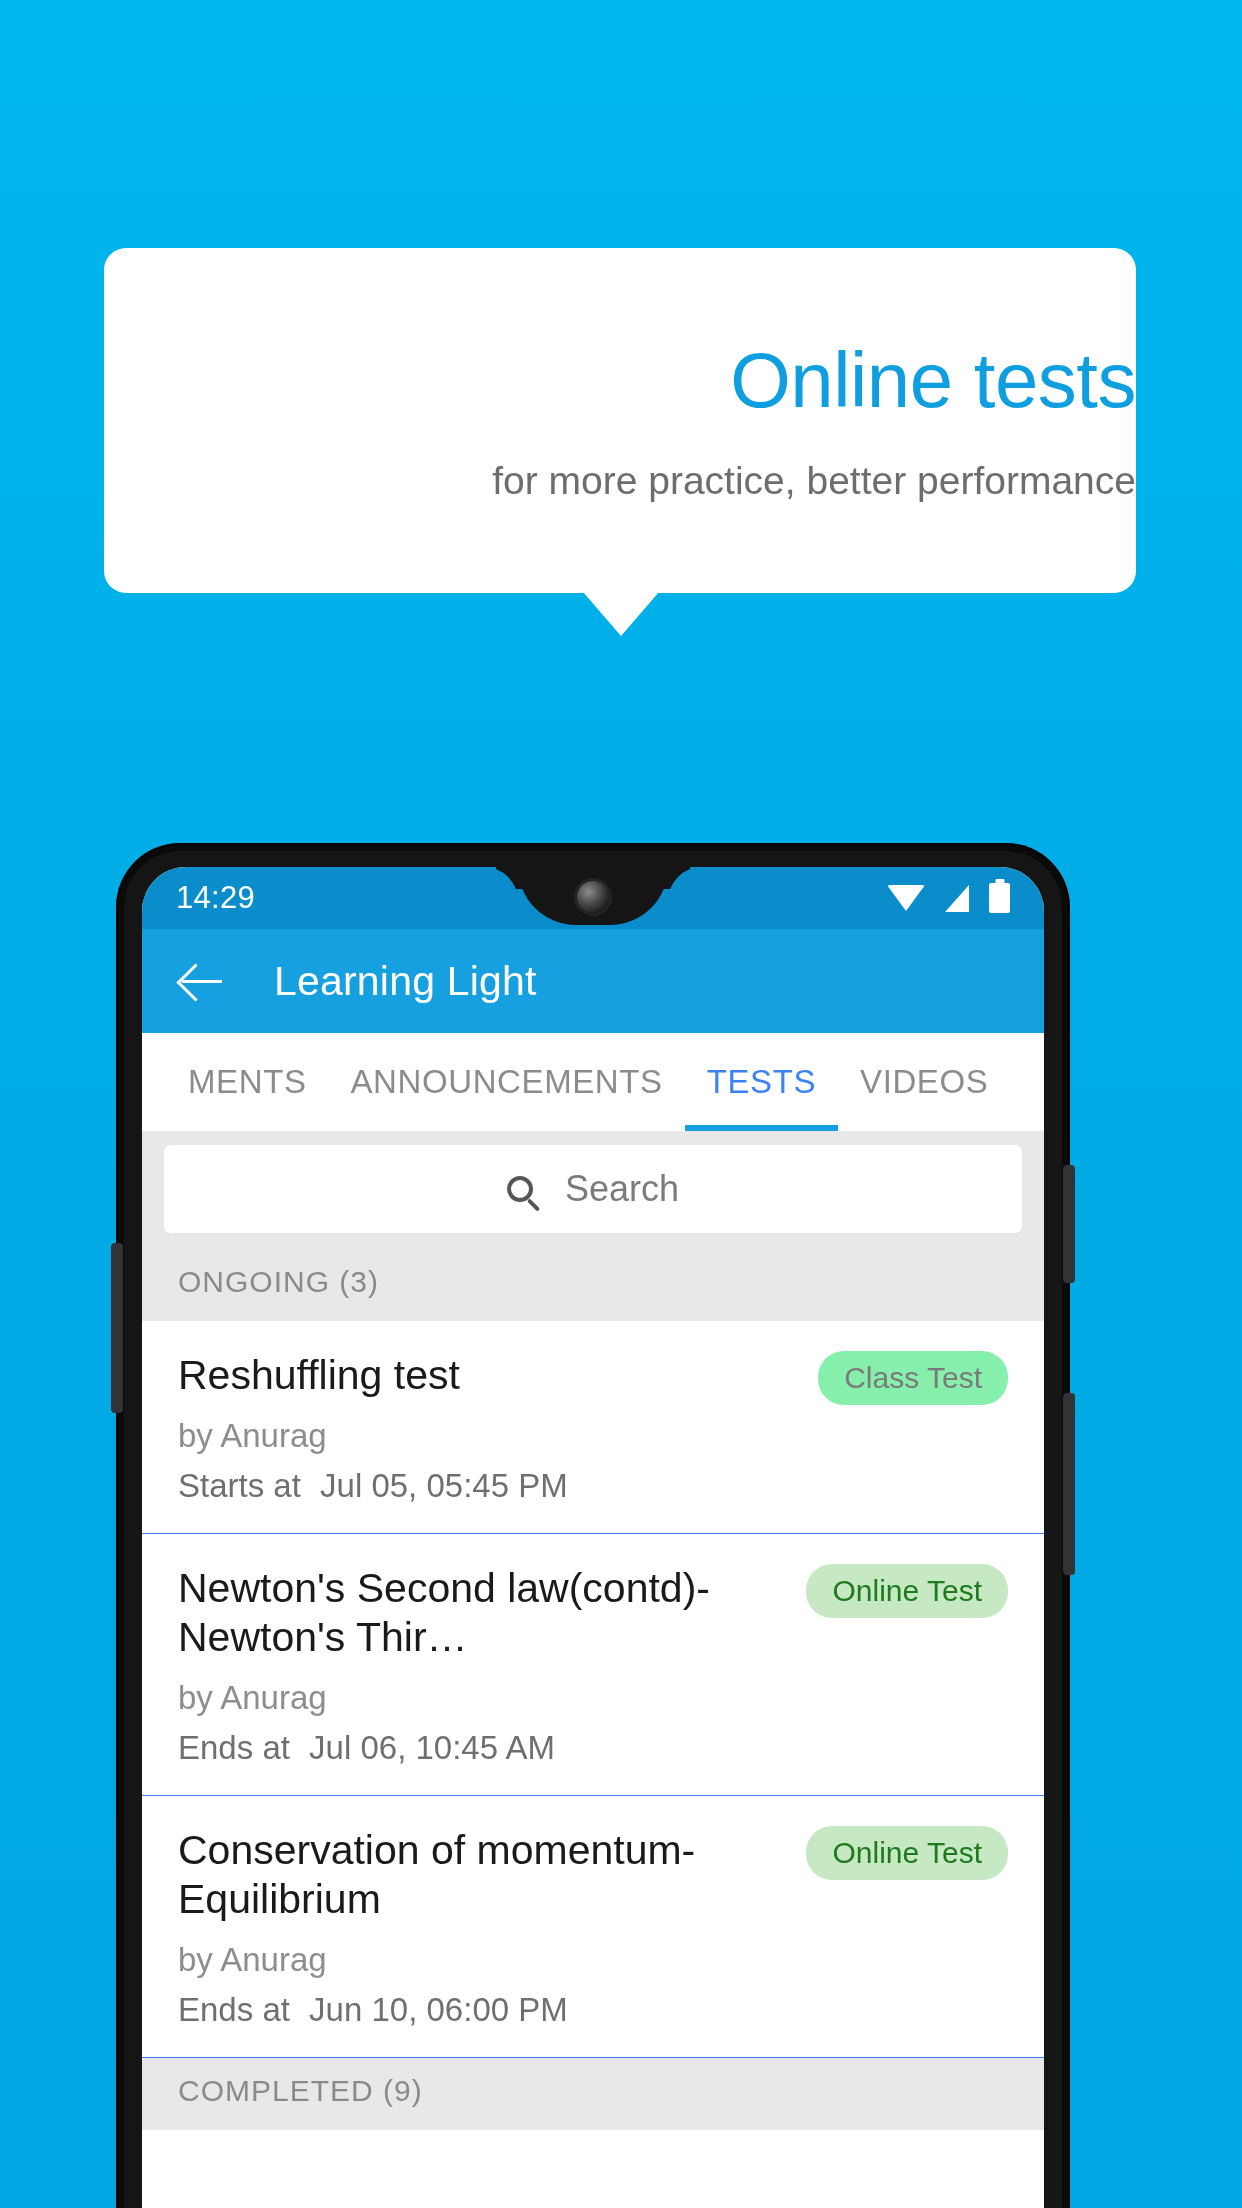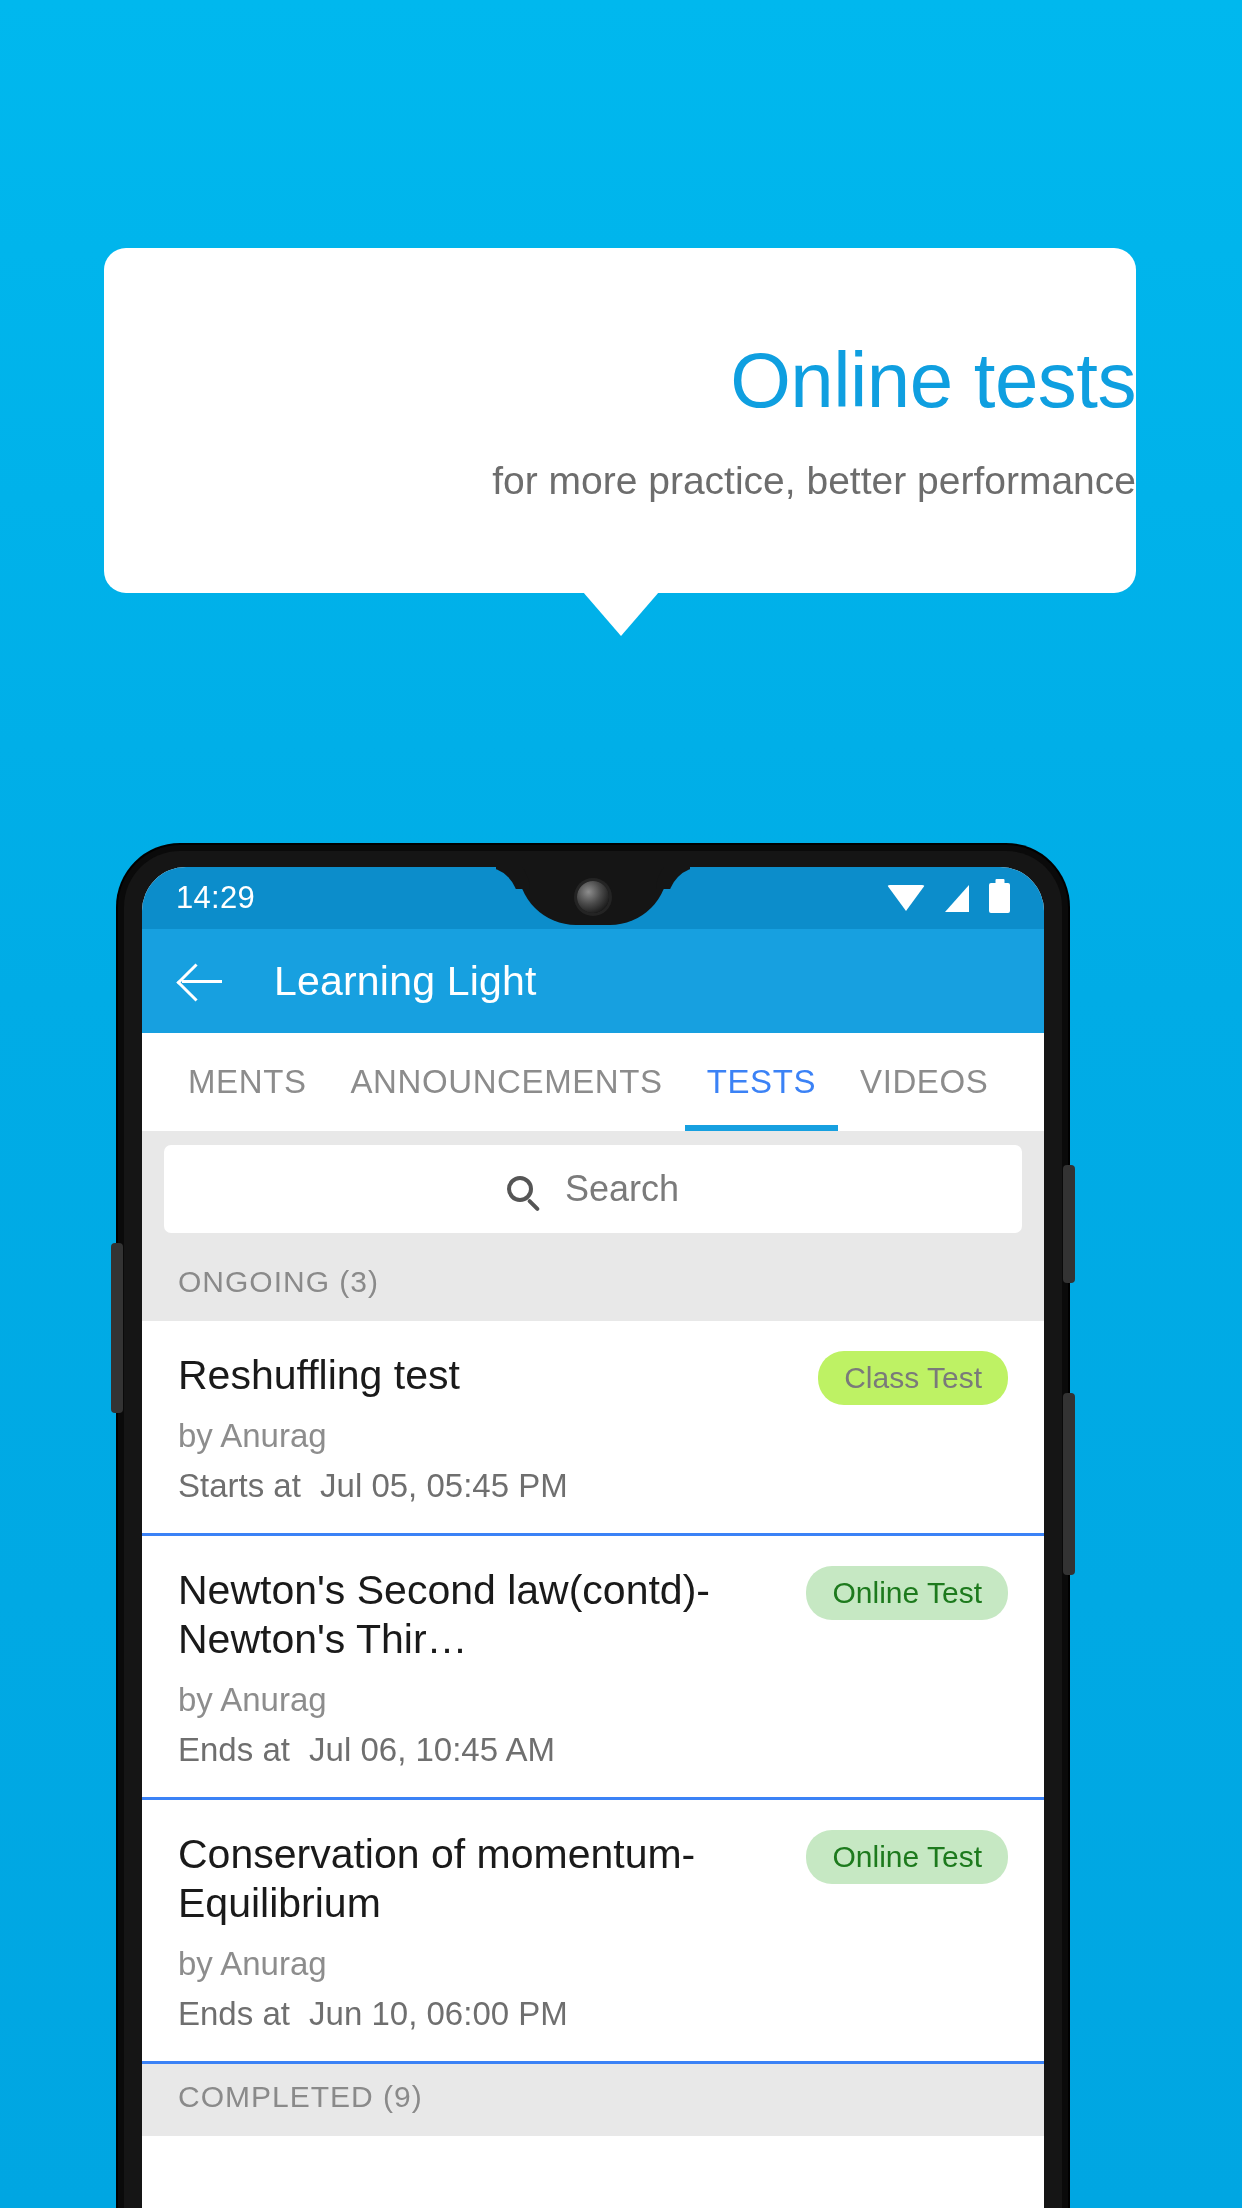--- a/index.html
+++ b/index.html
@@ -152,37 +152,37 @@
 
   
   .section-head{
     background:#e8e8e8; font-size:30px; color:#8a8a8a; letter-spacing:1px;
     padding:16px 0 22px 36px;
   }
 
   
   .list{ background:#fff; }
   .test-item{
-    padding:30px 36px 28px 36px; border-bottom:3px solid #3b82f6;
+    padding:30px 36px 28px 36px; border-bottom:1px solid #3b82f6;
     display:flex; justify-content:space-between; align-items:flex-start; gap:16px;
     cursor:pointer;
   }
   .item-main{ flex:1 1 auto; min-width:0; }
   .item-title{
     font-size:41px; color:#1a1a1a; line-height:1.18; font-weight:400;
     max-width:560px;
   }
   .item-by{ font-size:33px; color:#8d8d8d; margin-top:18px; }
   .item-time{ font-size:33px; color:#6f6f6f; margin-top:12px; }
   .item-time .lbl{ margin-right:10px; }
   .badge{
     flex:0 0 auto; border-radius:26px; padding:12px 26px;
     font-size:30px; line-height:1; white-space:nowrap;
   }
-  .badge-class{ background:#bef264; color:#7a7a7a; }
+  .badge-class{ background:#86efac; color:#7a7a7a; }
   .badge-online{ background:#c6e8c3; color:#1d7a1d; }
 </style>
 </head>
 <body>
 
 <div class="promo-card">
   <div class="promo-title">Online tests</div>
   <div class="promo-sub">for more practice, better performance</div>
 </div>
 <div class="promo-tail"></div>

